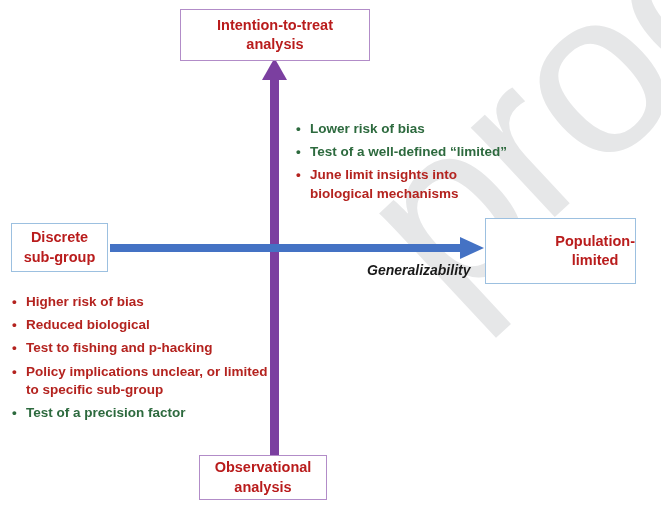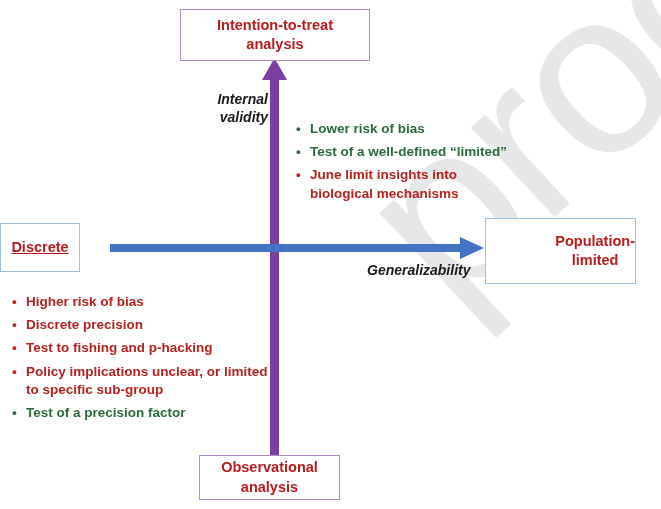--- a/index.html
+++ b/index.html
@@ -57,24 +57,24 @@
     color: #b91c1c;
     z-index: 3;
   }
   .node-box.purple { border: 1.4px solid #b28cc8; }
   .node-box.blue   { border: 1.4px solid #9cc0e0; }
 
   #box-itt {
     left: 180px; top: 9px; width: 190px; height: 52px;
   }
   #box-obs {
-    left: 199px; top: 455px; width: 141px; height: 45px;
+    left: 199px; top: 455px; width: 128px; height: 45px;
   }
   #box-discrete {
-    left: 0; top: 223px; width: 80px; height: 49px; text-decoration: underline;
+    left: 11px; top: 223px; width: 97px; height: 49px;
   }
   #box-population {
     left: 485px; top: 218px; width: 151px; height: 66px; justify-content: flex-end;
   }
 
   
   .axis-label {
     position: absolute;
     font-weight: bold;
     font-style: italic;
@@ -147,34 +147,31 @@
   <div class="node-box purple" id="box-obs">
     <div>
       <div>Observational</div>
       <div>analysis</div>
     </div>
   </div>
 
   <div class="node-box blue" id="box-discrete">
     <div>
       <div>Discrete</div>
+      <div>sub-group</div>
     </div>
   </div>
 
   <div class="node-box blue" id="box-population">
     <div>
       <div>Population-</div>
       <div>limited</div>
     </div>
   </div>
 
-  <div class="axis-label" id="label-internal">
-    <div>Internal</div>
-    <div>validity</div>
-  </div>
 
   <div class="axis-label" id="label-general">Generalizability</div>
 
   <div class="bullets" id="bullets-topright">
     <div class="bullet-row">
       <span class="bullet-dot c-green">•</span>
       <span class="bullet-text c-green u-line">Lower risk of bias</span>
     </div>
     <div class="bullet-row">
       <span class="bullet-dot c-green">•</span>
@@ -186,21 +183,21 @@
     </div>
   </div>
 
   <div class="bullets" id="bullets-lowerleft">
     <div class="bullet-row">
       <span class="bullet-dot c-red">•</span>
       <span class="bullet-text c-red u-line">Higher risk of bias</span>
     </div>
     <div class="bullet-row">
       <span class="bullet-dot c-red">•</span>
-      <span class="bullet-text c-red">Discrete precision</span>
+      <span class="bullet-text c-red">Reduced biological</span>
     </div>
     <div class="bullet-row">
       <span class="bullet-dot c-red">•</span>
       <span class="bullet-text c-red">Test to fishing and p-hacking</span>
     </div>
     <div class="bullet-row">
       <span class="bullet-dot c-red">•</span>
       <span class="bullet-text c-red">Policy implications unclear, or limited to specific sub-group</span>
     </div>
     <div class="bullet-row">

